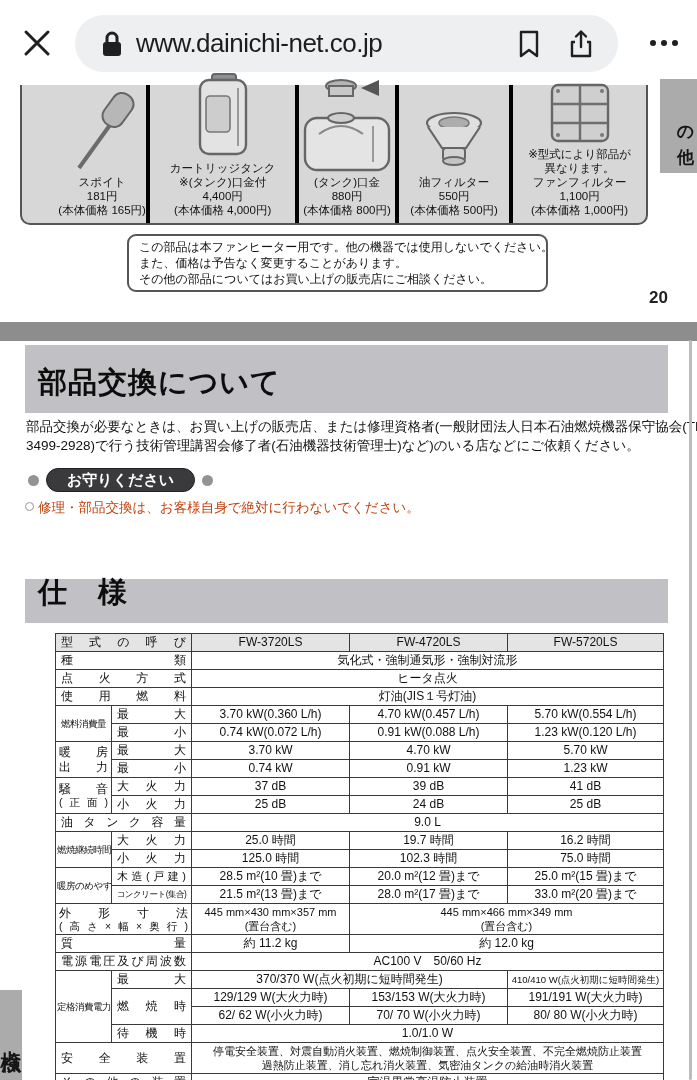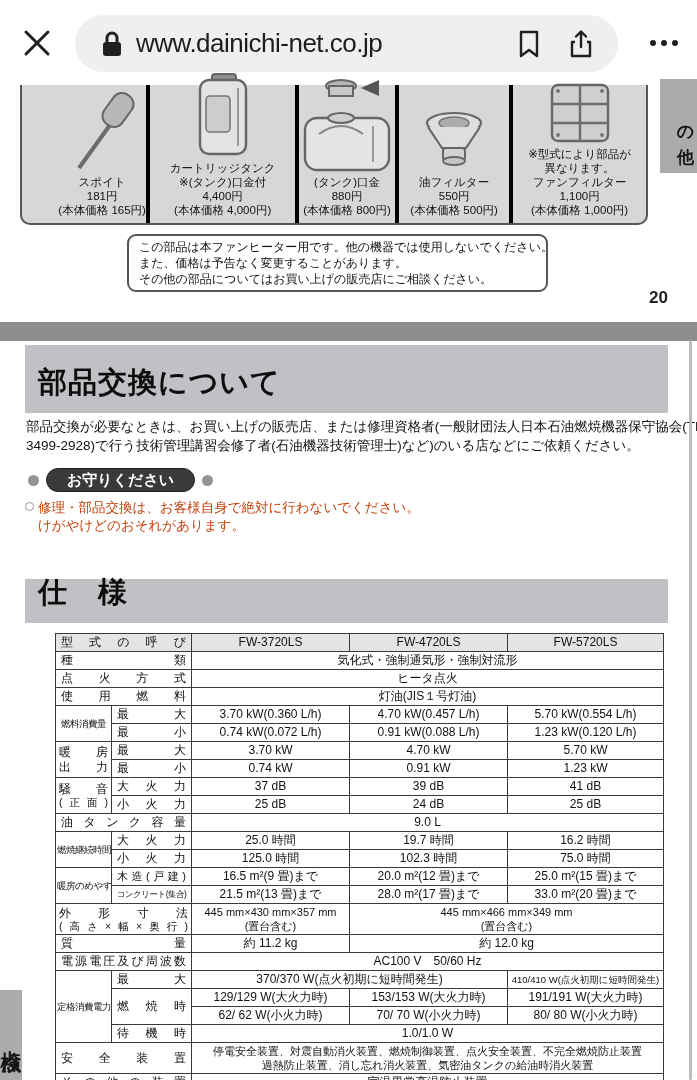--- a/index.html
+++ b/index.html
@@ -211,21 +211,20 @@
     </div>
 
     <div class="warn-box"></div>
     <div class="badge-row">
       <span class="bdot"></span>
       <span class="badge">お守りください</span>
       <span class="bdot"></span>
     </div>
     <div class="warn-text">
       <div class="l"><span class="ring"></span><span>修理・部品交換は、お客様自身で絶対に行わないでください。</span></div>
-      <div class="l">けがやけどのおそれがあります。</div>
     </div>
 
     <div class="sect" id="sect2">
       <div class="st">仕　様</div>
     </div>
 
     <div class="spec">
       <table>
         <colgroup>
             <col style="width:56px">
@@ -311,21 +310,21 @@
         </tr>
         <tr>
           <td class="lb">小火力</td>
           <td>125.0 時間</td>
           <td>102.3 時間</td>
           <td>75.0 時間</td>
         </tr>
         <tr>
           <td class="sm" rowspan="2">暖房のめやす</td>
           <td class="lb" style="font-size:11px">木造(戸建)</td>
-          <td>16.5 m²(9 畳)まで</td>
+          <td>28.5 m²(10 畳)まで</td>
           <td>20.0 m²(12 畳)まで</td>
           <td>25.0 m²(15 畳)まで</td>
         </tr>
         <tr>
           <td class="xsm">コンクリート(集合)</td>
           <td>21.5 m²(13 畳)まで</td>
           <td>28.0 m²(17 畳)まで</td>
           <td>33.0 m²(20 畳)まで</td>
         </tr>
         <tr>

